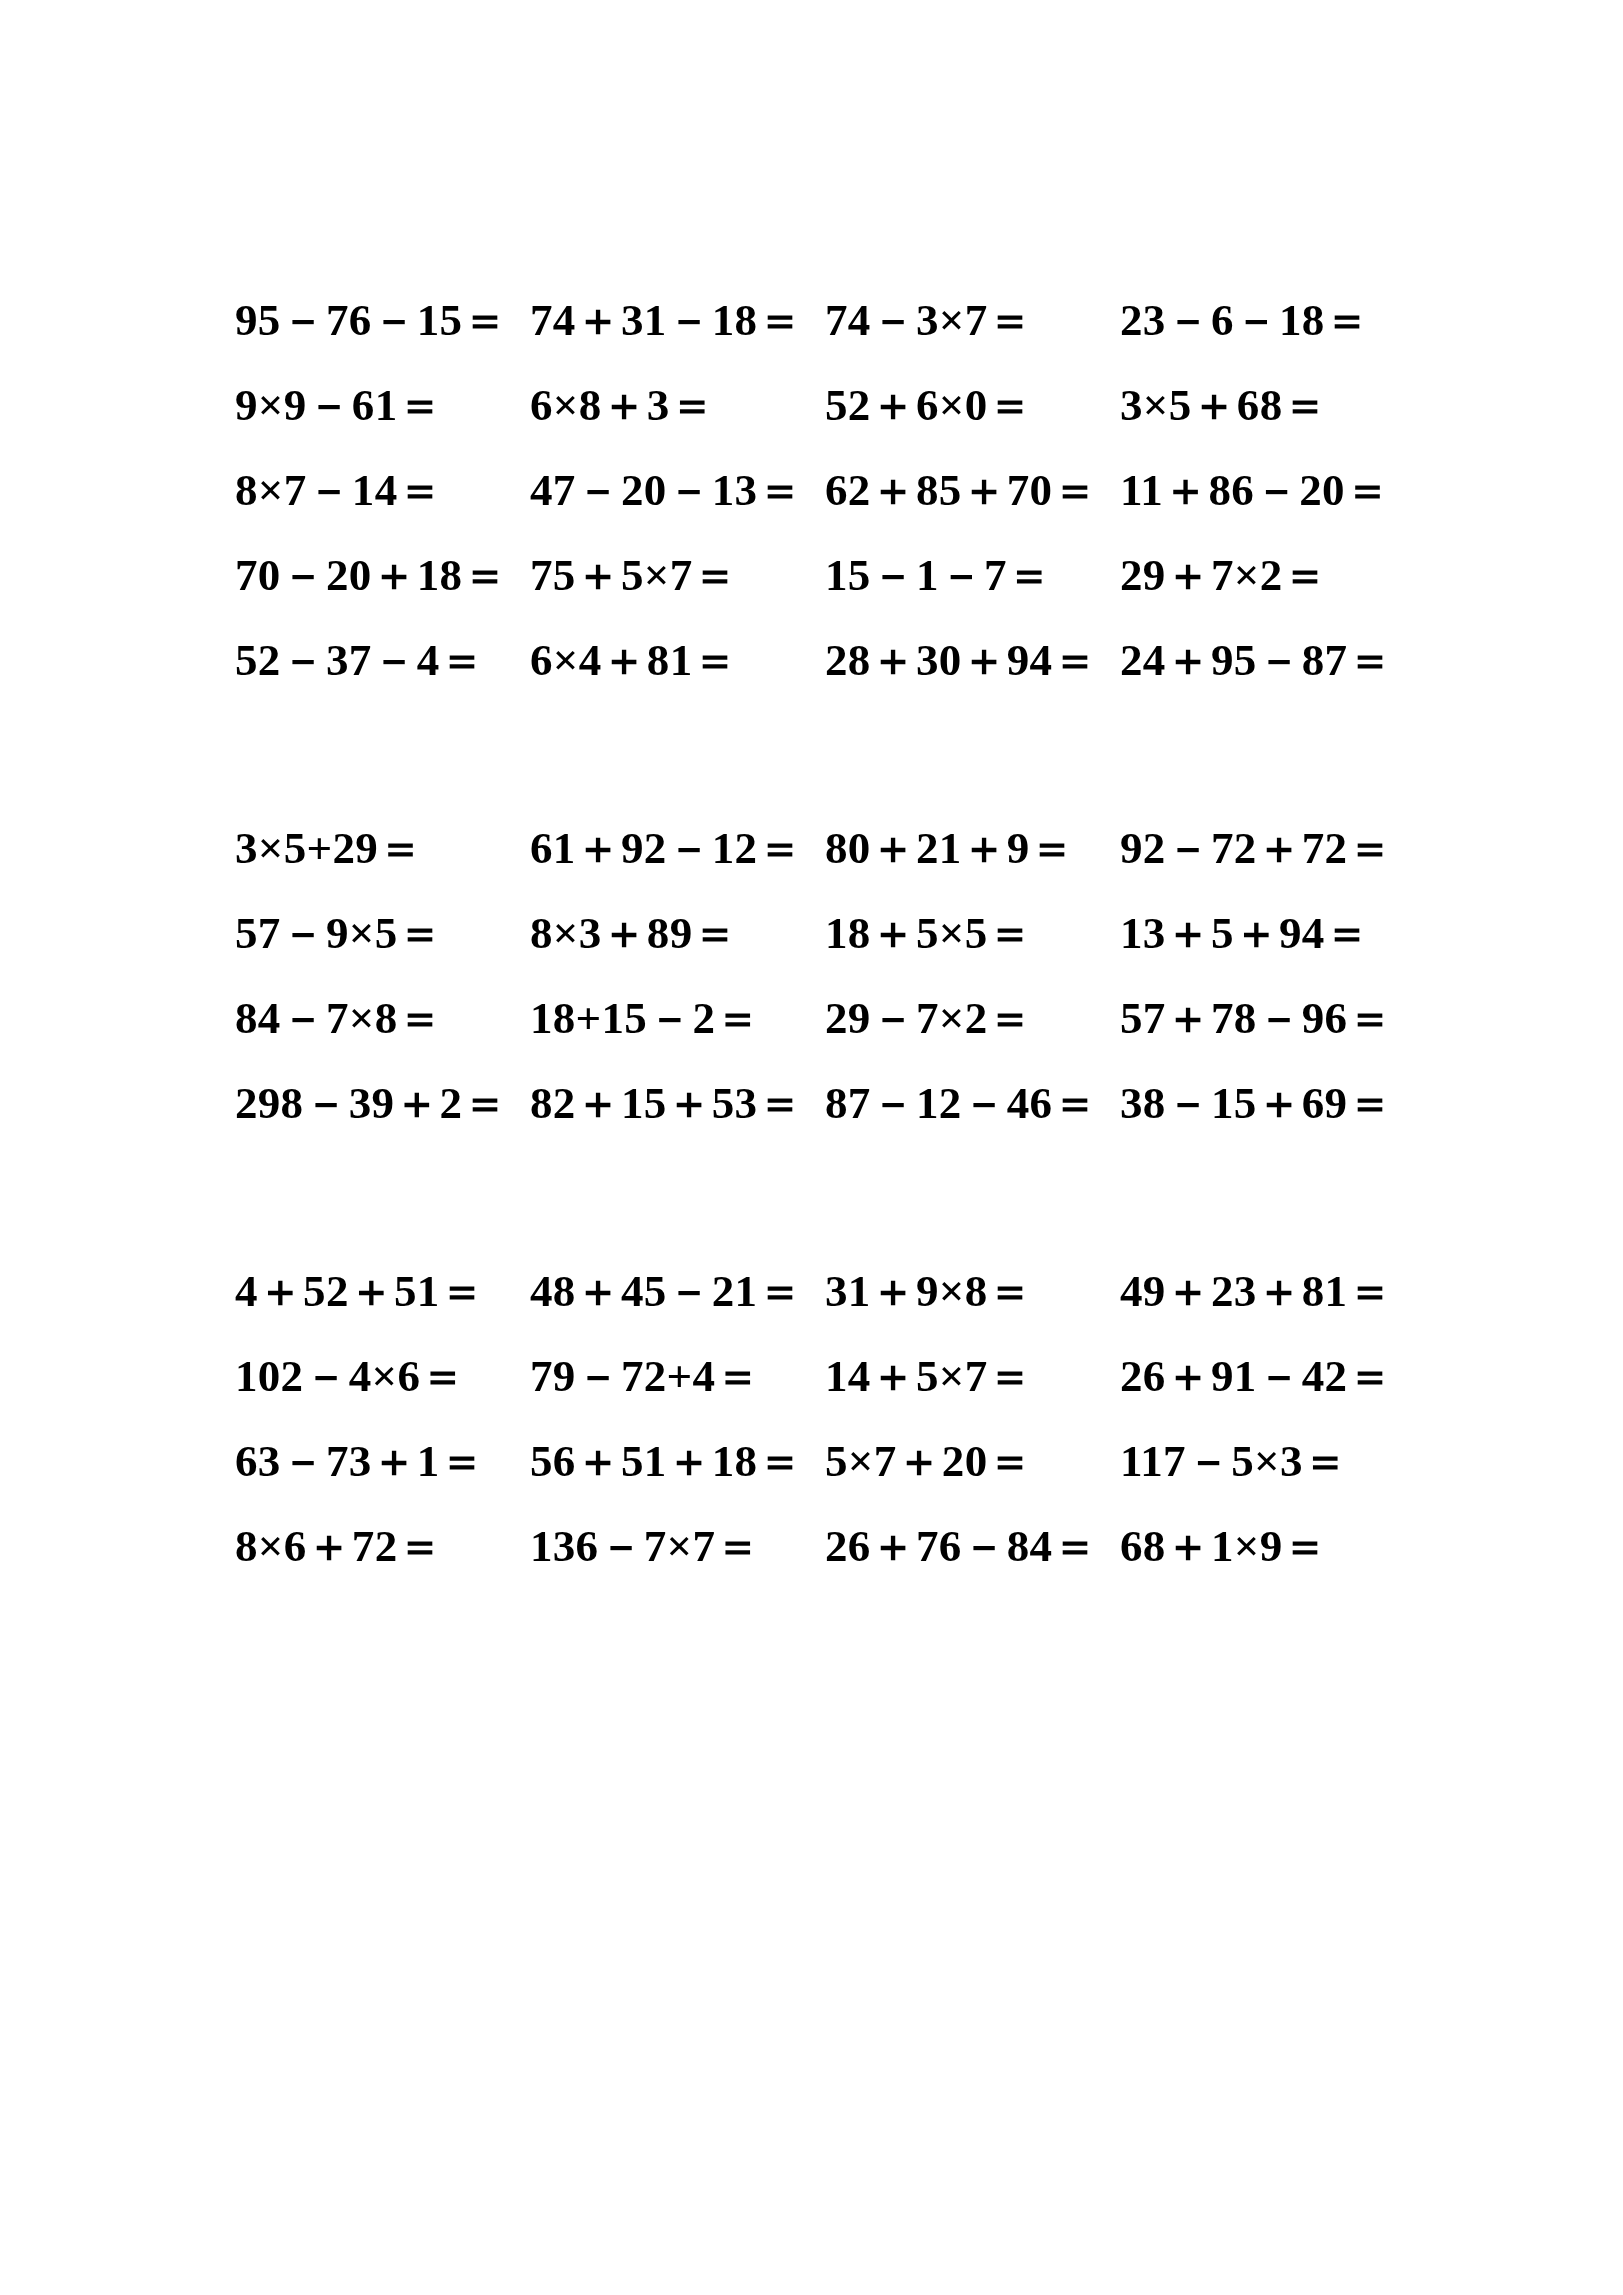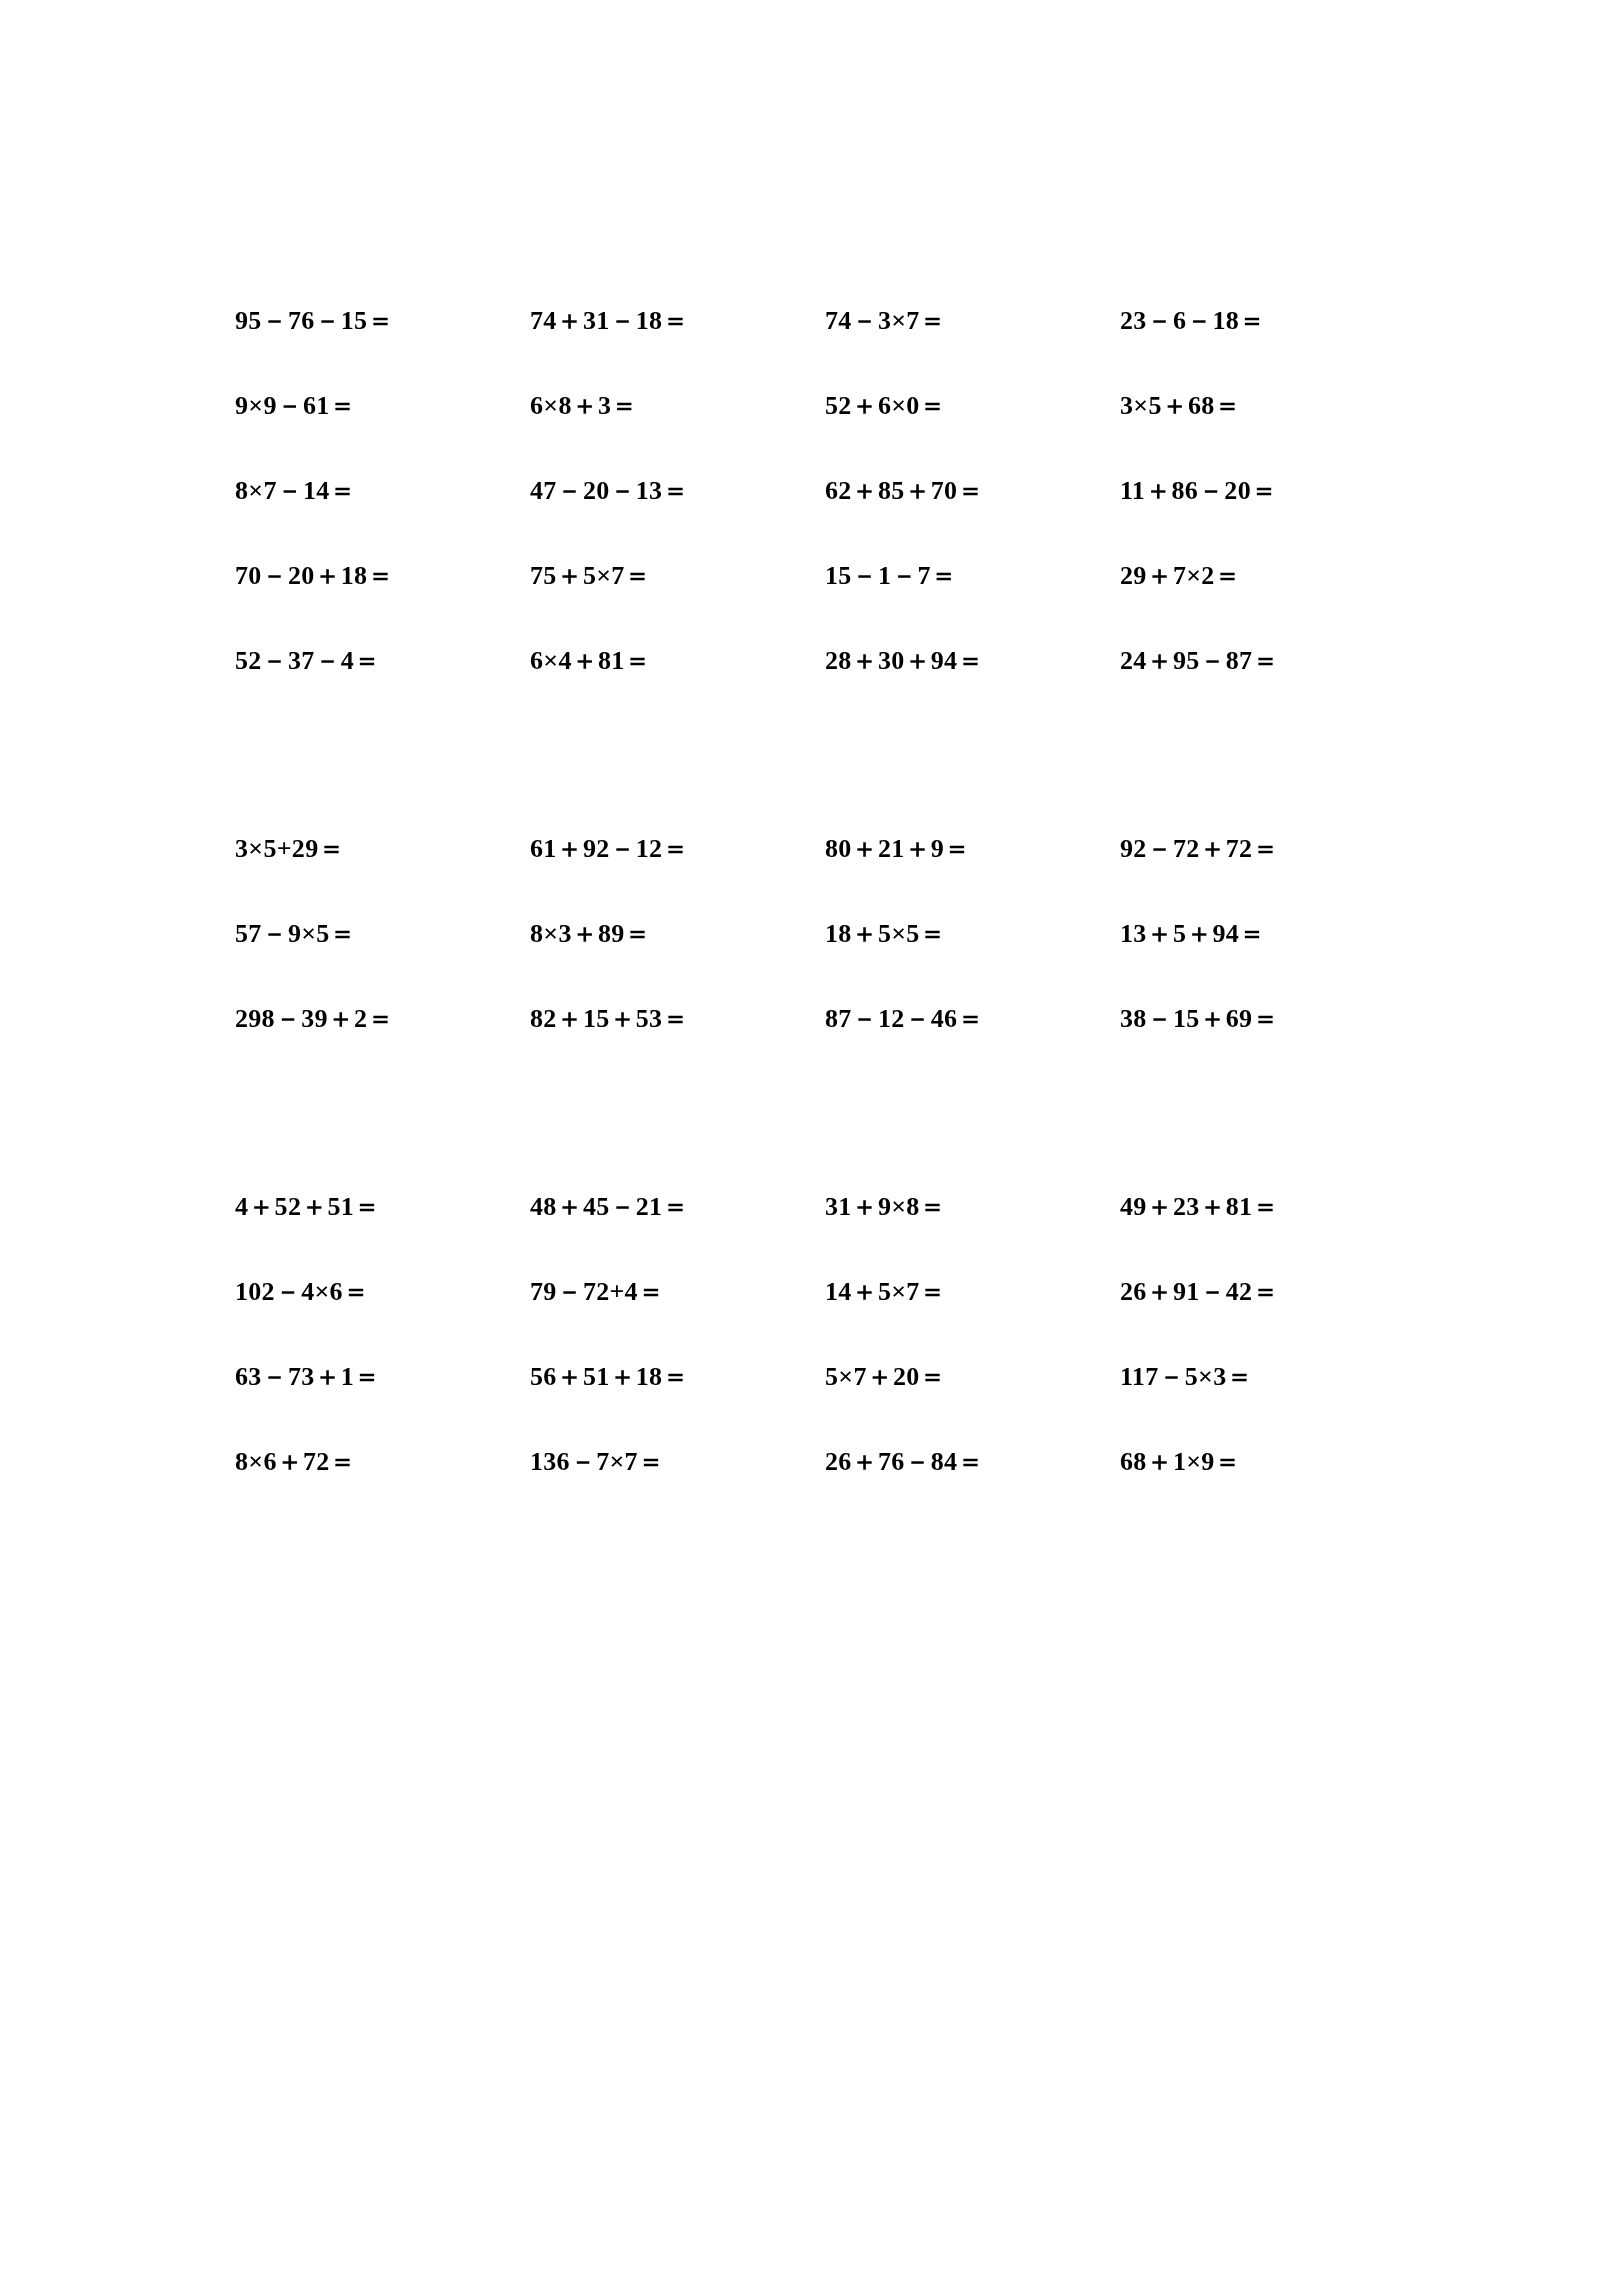--- a/index.html
+++ b/index.html
@@ -38,21 +38,21 @@
     margin-top: 103px;
   }
   .row {
     display: flex;
     height: 85px;
     align-items: center;
   }
   .cell {
     width: 295px;
     flex: 0 0 295px;
-    font-size: 26px;
+    font-size: 45px;
     font-weight: bold;
     line-height: 1;
     letter-spacing: 0.3px;
     white-space: nowrap;
     color: #000000;
   }
 </style>
 </head>
 <body>
 
@@ -99,20 +99,26 @@
         <div class="cell">80＋21＋9＝</div>
         <div class="cell">92－72＋72＝</div>
       </div>
       <div class="row">
         <div class="cell">57－9×5＝</div>
         <div class="cell">8×3＋89＝</div>
         <div class="cell">18＋5×5＝</div>
         <div class="cell">13＋5＋94＝</div>
       </div>
       <div class="row">
+        <div class="cell">84－7×8＝</div>
+        <div class="cell">18+15－2＝</div>
+        <div class="cell">29－7×2＝</div>
+        <div class="cell">57＋78－96＝</div>
+      </div>
+      <div class="row">
         <div class="cell">298－39＋2＝</div>
         <div class="cell">82＋15＋53＝</div>
         <div class="cell">87－12－46＝</div>
         <div class="cell">38－15＋69＝</div>
       </div>
     </div>
 
     <div class="block">
       <div class="row">
         <div class="cell">4＋52＋51＝</div>

